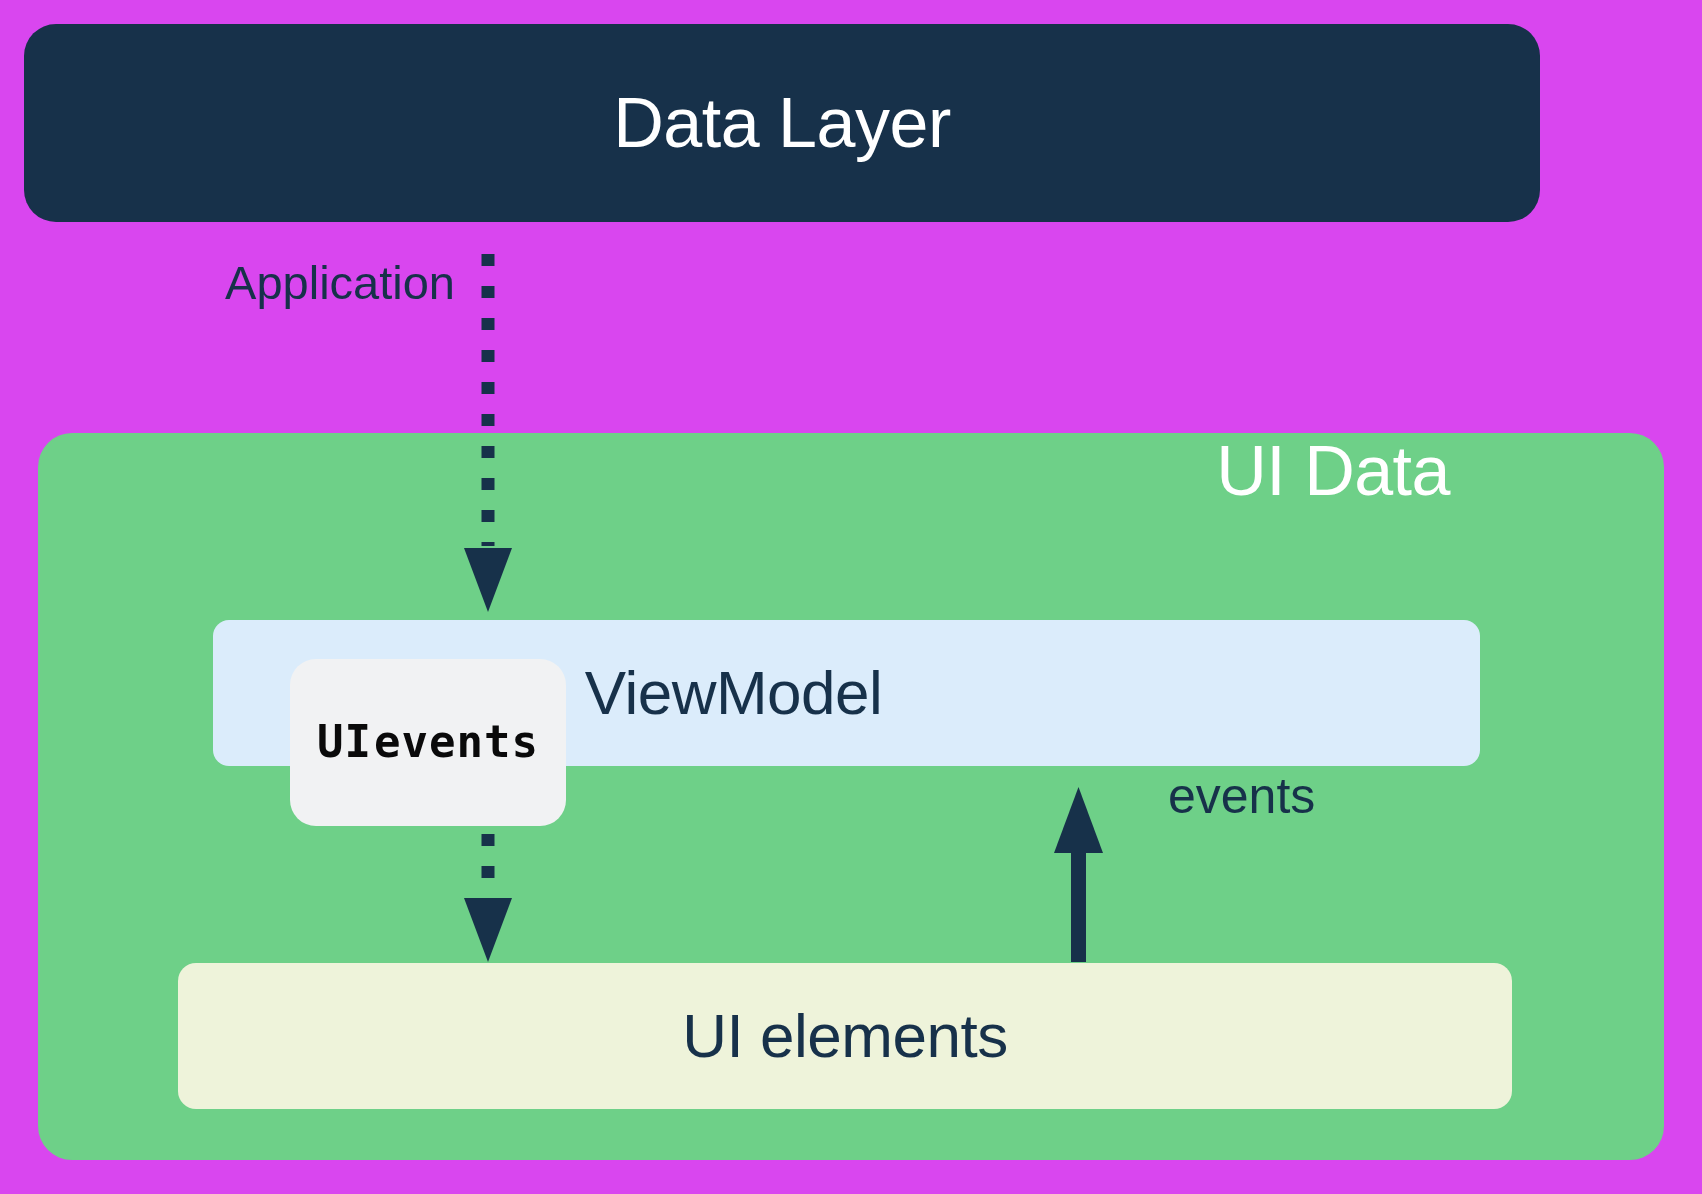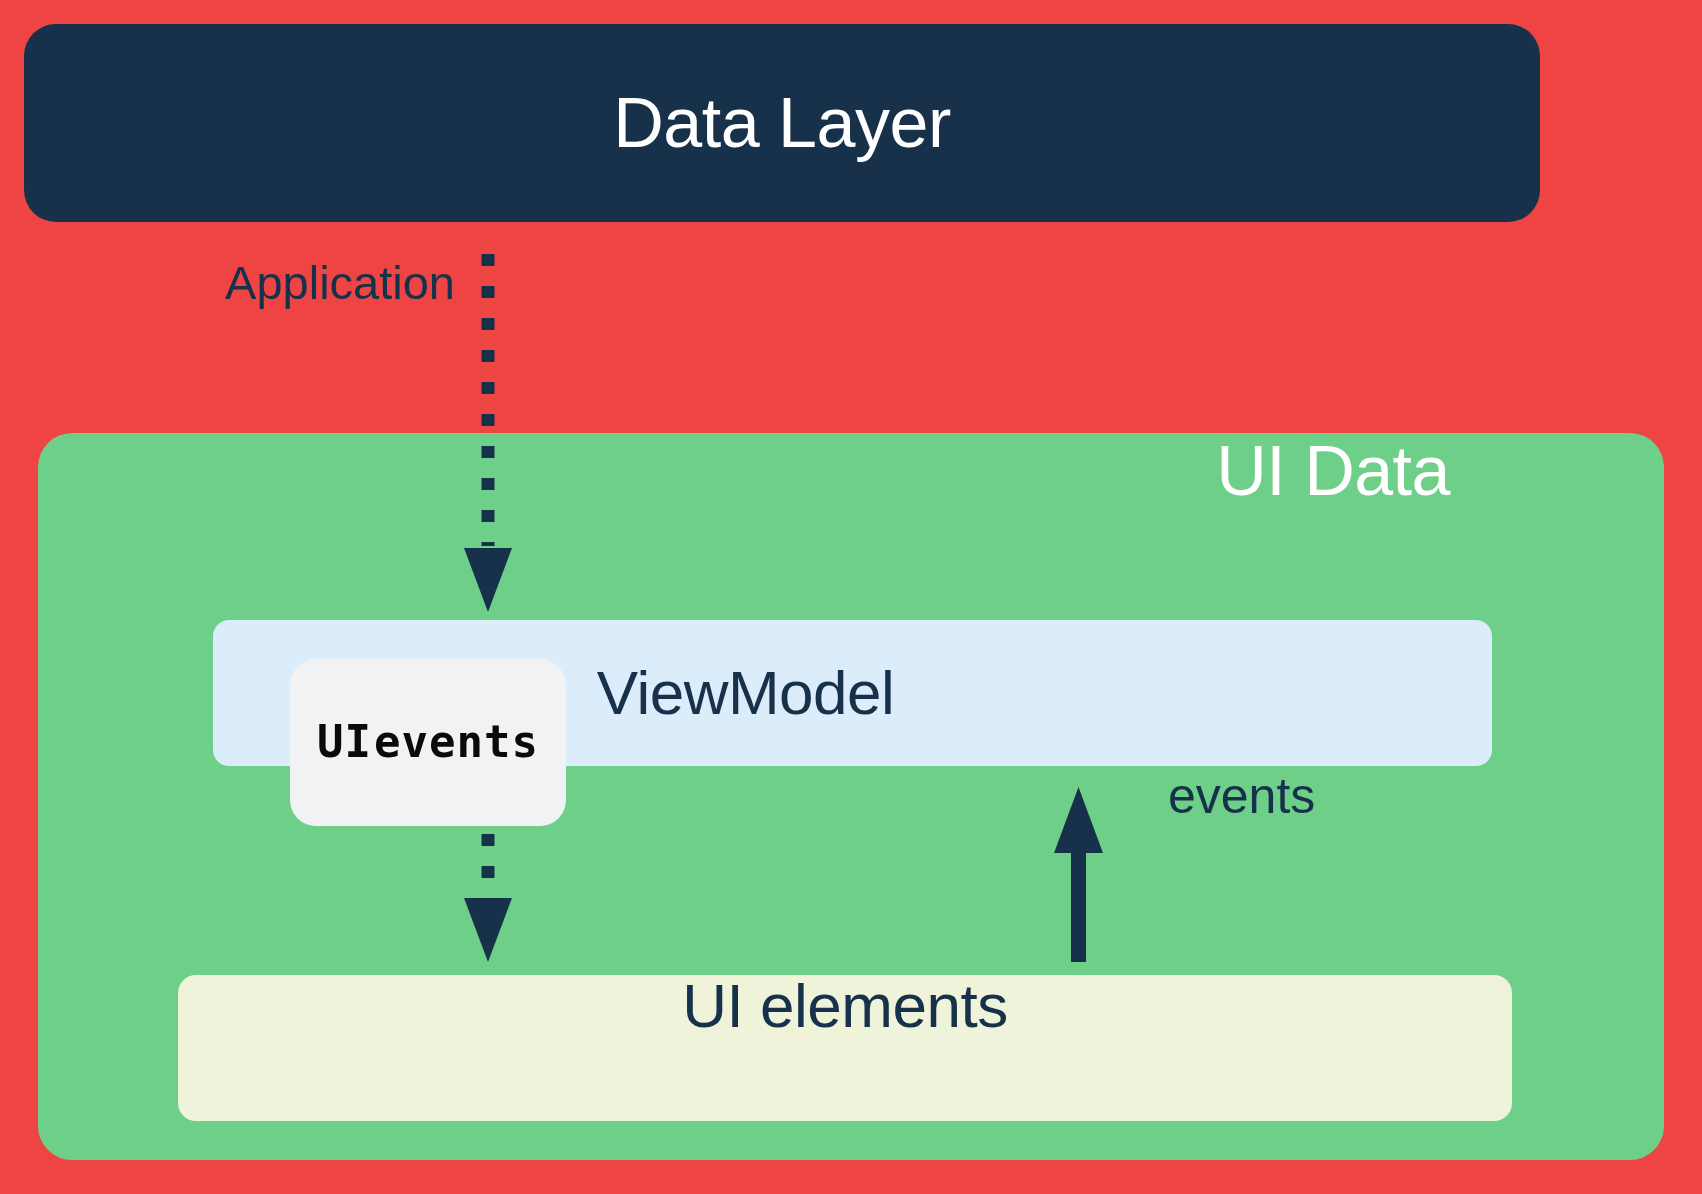--- a/index.html
+++ b/index.html
@@ -7,21 +7,21 @@
     padding: 0;
     background: #ffffff;
   }
   body {
     font-family: "Liberation Sans", sans-serif;
   }
   #canvas {
     position: relative;
     width: 1702px;
     height: 1194px;
-    background: #ef4444;
+    background: #d946ef;
     overflow: hidden;
   }
 
   
   .data-layer-bar {
     position: absolute;
     left: 24px;
     top: 24px;
     width: 1516px;
     height: 198px;
@@ -78,21 +78,20 @@
     position: absolute;
     left: 213px;
     top: 620px;
     width: 1267px;
     height: 146px;
     background: #dbecfb;
     border-radius: 16px;
     display: flex;
     align-items: center;
     justify-content: center;
-    padding-left: 12px;
   }
   .viewmodel-label {
     color: #17314a;
     font-size: 62px;
     font-weight: 400;
     letter-spacing: -0.5px;
     line-height: 1;
     transform: translateX(-113px);
   }
 
@@ -123,22 +122,22 @@
   
   .ui-elements-box {
     position: absolute;
     left: 178px;
     top: 963px;
     width: 1334px;
     height: 146px;
     background: #eef3da;
     border-radius: 18px;
     display: flex;
-    justify-content: center;
-    margin-top: 12px;
+    align-items: center;
+    justify-content: center;
   }
   .ui-elements-label {
     color: #17314a;
     font-size: 62px;
     font-weight: 400;
     letter-spacing: -0.5px;
     line-height: 1;
   }
 
   

